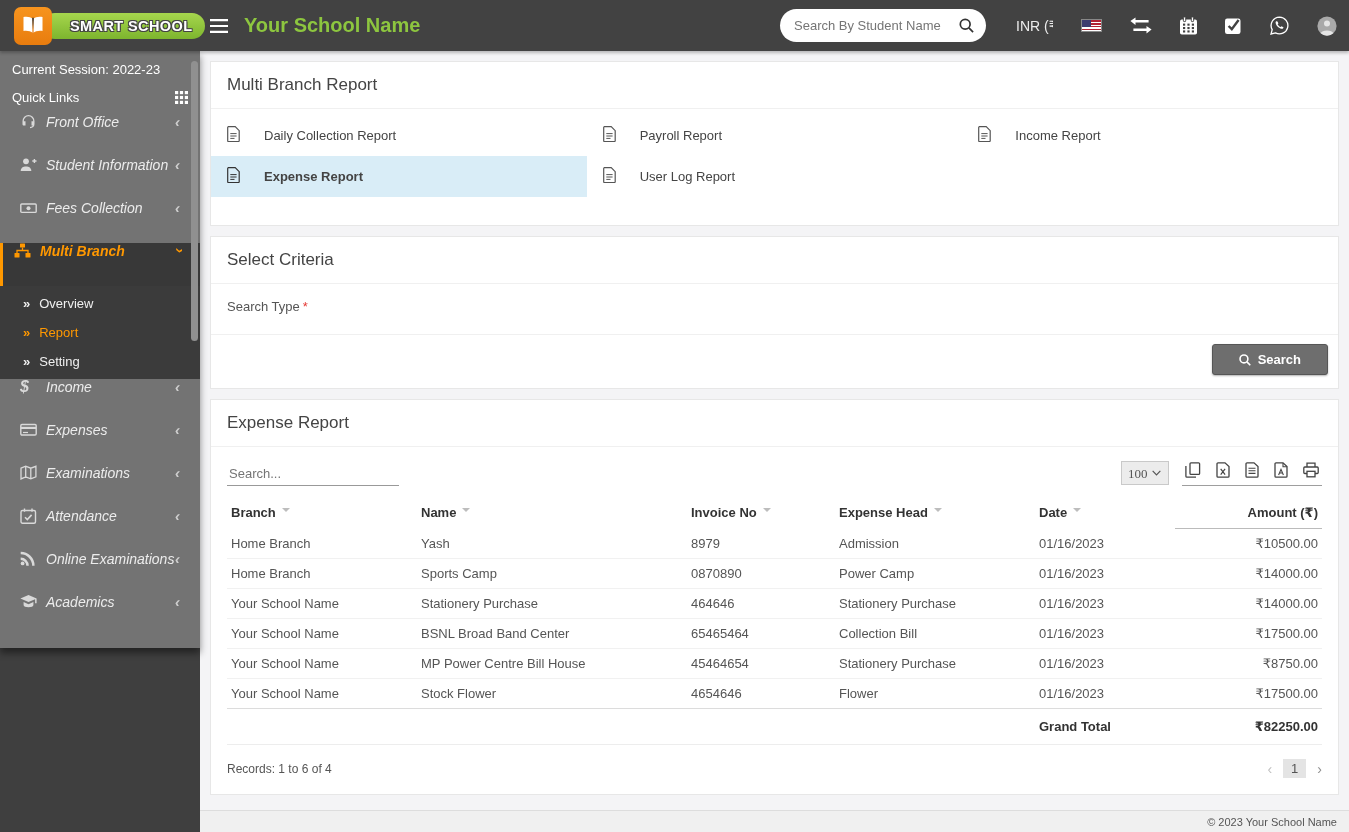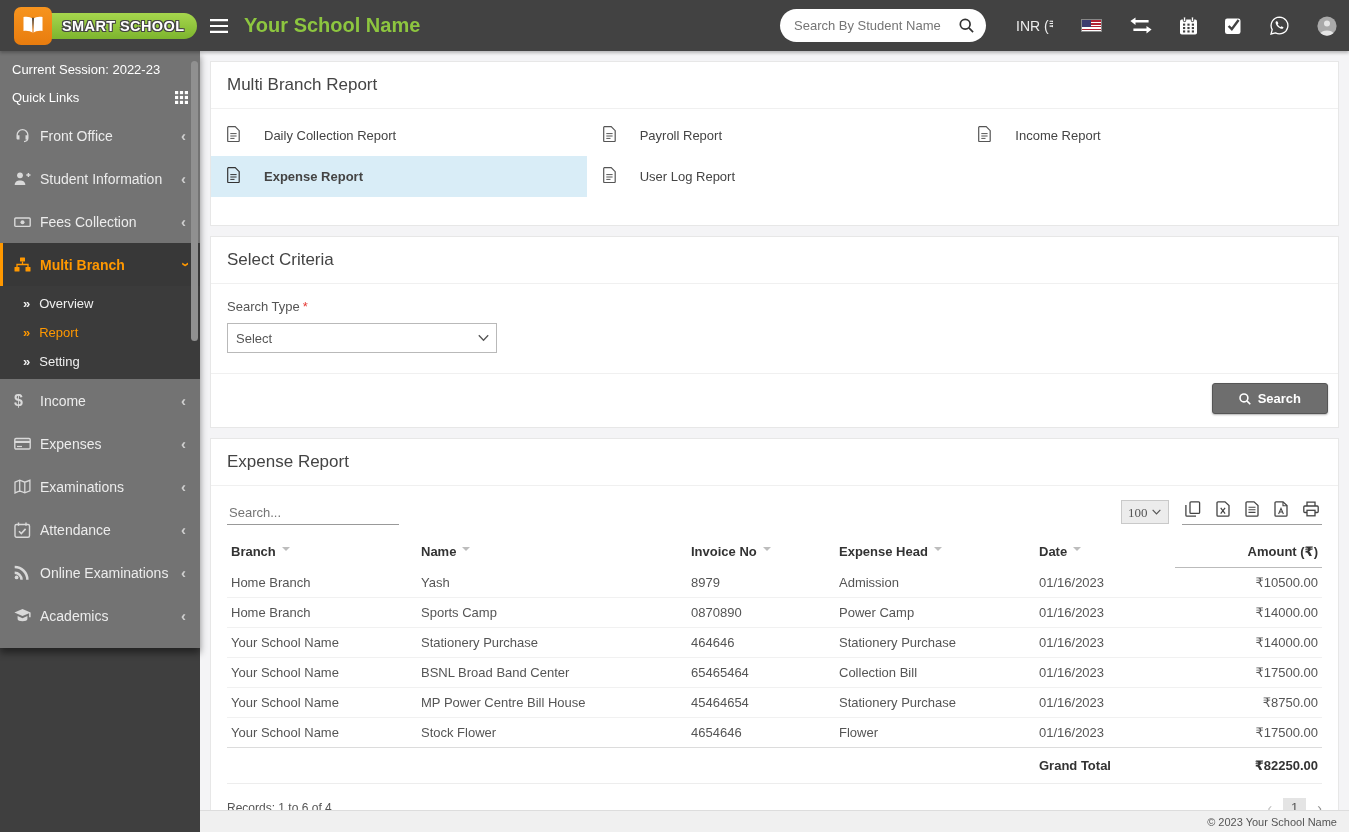--- a/index.html
+++ b/index.html
@@ -15,21 +15,21 @@
     display:flex; align-items:center; z-index:30; box-shadow:0 2px 3px rgba(0,0,0,.25);
   }
   .logo-area { width:200px; flex:none; height:100%; display:flex; align-items:center; padding-left:14px; position:relative; }
   .logo-badge { position:relative; display:flex; align-items:center; height:38px; }
   .logo-book {
     position:absolute; left:0; top:0; width:38px; height:38px; z-index:2;
     background:linear-gradient(#f7941e,#e87c0e); border-radius:7px;
     display:flex; align-items:center; justify-content:center;
   }
   .logo-pill {
-    margin-left:20px; background:linear-gradient(#a6d64d,#7db52e); border-radius:15px;
+    margin-left:28px; background:linear-gradient(#a6d64d,#7db52e); border-radius:15px;
     padding:5px 13px 5px 28px; color:#fff; font-weight:bold; font-size:14.5px; letter-spacing:.4px;
     text-shadow:1px 1px 0 #444,-1px 1px 0 #444,1px -1px 0 #444,-1px -1px 0 #444;
     white-space:nowrap;
   }
   .hamburger { margin-left:10px; cursor:pointer; display:flex; }
   .school-title { color:#8dc63f; font-size:20px; font-weight:bold; margin-left:16px; white-space:nowrap; }
   .topbar-right { margin-left:auto; display:flex; align-items:center; padding-right:12px; }
   .search-pill {
     width:206px; height:33px; background:#fff; border-radius:17px;
     display:flex; align-items:center; padding:0 12px;
@@ -40,21 +40,21 @@
   .flag { width:21px; height:13px; position:relative;
     background:repeating-linear-gradient(180deg,#b22234 0 1px,#b22234 1.5px,#fff 1.5px,#fff 3px); border:.5px solid #888; }
   .flag .canton { position:absolute; left:0; top:0; width:9px; height:7px; background:#3c3b6e; }
   
   .sidebar { position:absolute; top:51px; left:0; width:200px; bottom:0; background:#3f3f3f; z-index:20; }
   .menu-wrap { height:597px; overflow:hidden; background:#737373; box-shadow:0 5px 7px rgba(0,0,0,.45); position:relative; }
   .session-block { padding:11px 12px 9px; color:#fff; font-size:13px; }
   .session-line { margin-bottom:13px; }
   .quick-links { display:flex; align-items:center; }
   .quick-links .ql-label { flex:1; }
-  .mitem { display:flex; align-items:center; height:43px; padding:0 14px; font-size:14px; color:#ececec; cursor:pointer; }
+  .mitem { display:flex; align-items:flex-start; height:43px; padding:0 20px; font-size:14px; color:#ececec; cursor:pointer;font-style:italic; }
   .mitem .ic { width:26px; flex:none; display:flex; align-items:center; }
   .mitem .lbl { flex:1; white-space:nowrap; }
   .chev { color:#cfcfcf; font-size:15px; font-weight:bold; line-height:1; }
   .chev.down { transform:rotate(-90deg); color:#ff9800; }
   .mitem.active { background:#383838; border-left:3px solid #ff9800; padding-left:11px; color:#ff9800; }
   .mitem.active .lbl { font-weight:bold; }
   .dollar { font-size:16px; font-weight:bold; color:#d9d9d9; line-height:1; }
   .submenu { background:#3b3b3b; padding:3px 0; }
   .sitem { display:flex; align-items:center; height:29px; padding:0 14px 0 23px; font-size:13px; color:#f0f0f0; cursor:pointer; }
   .sitem .ar { margin-right:9px; font-weight:bold; font-size:13px; }
@@ -388,30 +388,20 @@
       <div></div>
     </div>
   </div>
 
   <div class="card">
     <div class="card-title">Select Criteria</div>
     <div class="crit-body">
       <div class="field-label">
         <span>Search Type</span><span class="req">*</span>
       </div>
-      <div class="sel-wrap">
-        <select>
-          <option>Select</option>
-        </select>
-        <span class="sel-caret">
-          <svg width="11" height="7" viewBox="0 0 11 7" fill="none" stroke="#555" stroke-width="1.3">
-              <path d="M.8.8l4.7 5 4.7-5"></path>
-            </svg>
-        </span>
-      </div>
     </div>
     <div class="card-foot">
       <button class="btn-search">
         <span style="display:flex;">
           <svg width="12" height="12" viewBox="0 0 15 15" fill="none" stroke="#fff" stroke-width="2">
               <circle cx="6.2" cy="6.2" r="4.9"></circle>
               <path d="M9.9 9.9l4.2 4.2"></path>
             </svg>
         </span>
         <span>Search</span>

